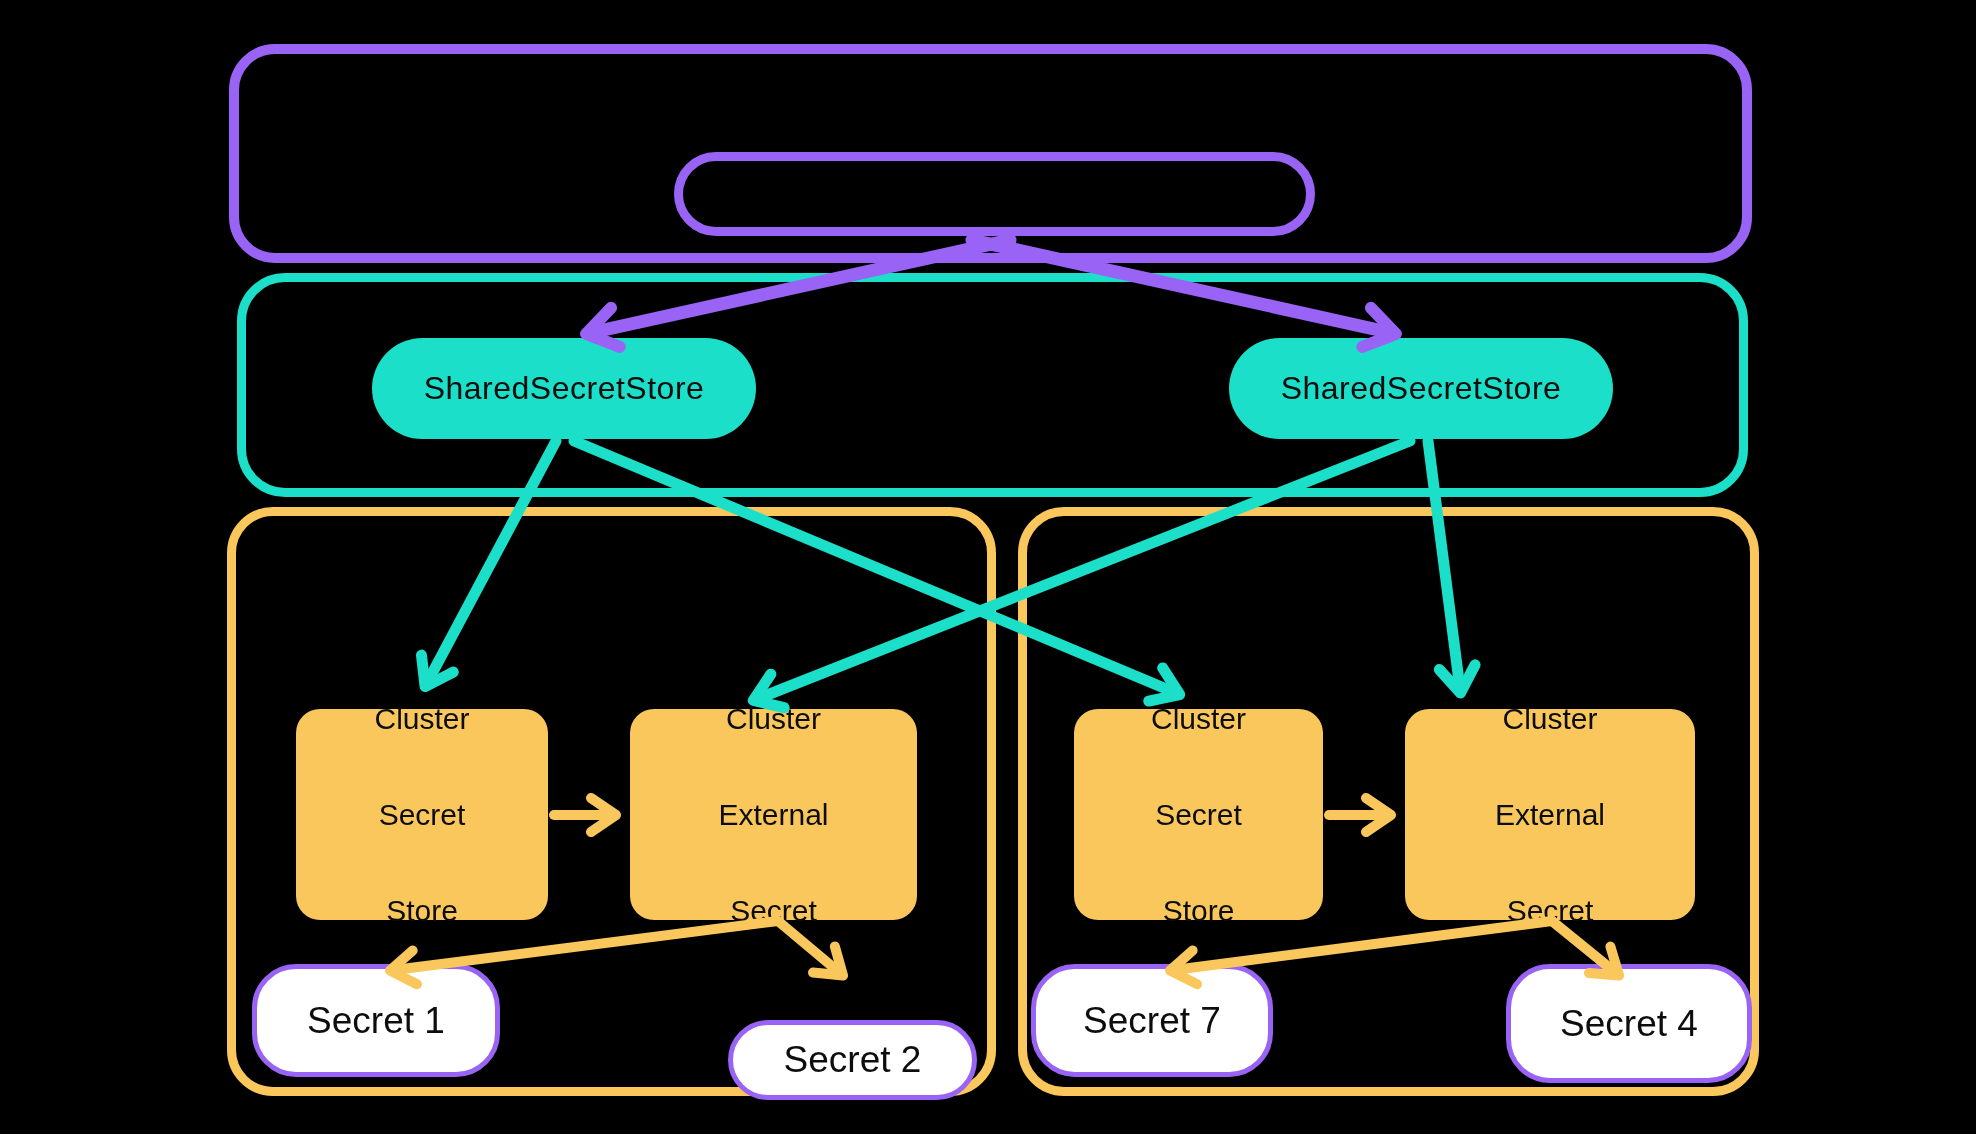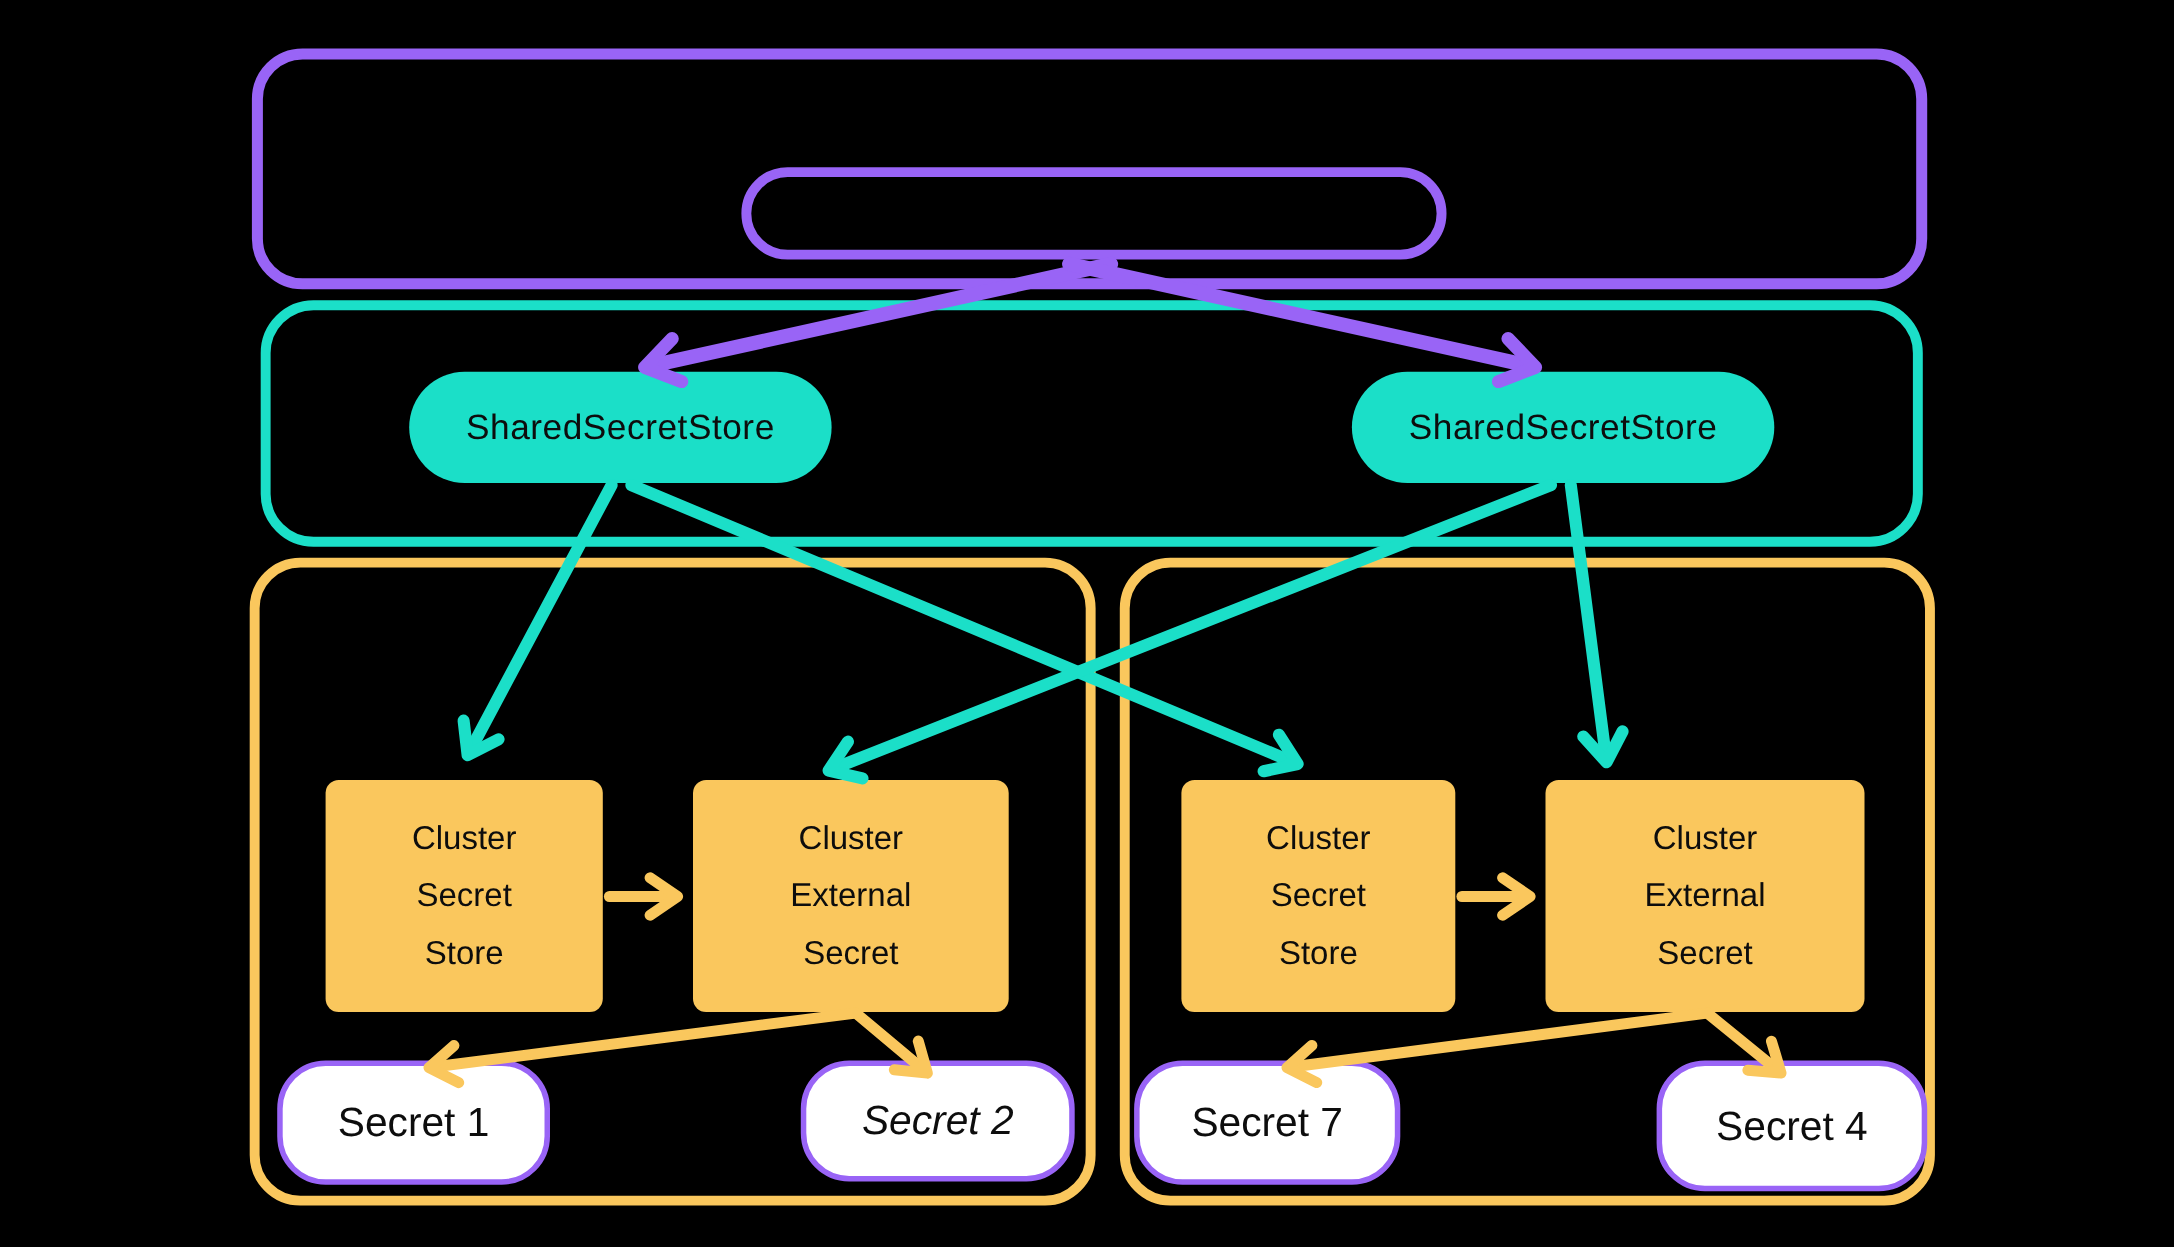--- a/index.html
+++ b/index.html
@@ -30,34 +30,34 @@
     text-align: center; color: var(--c-node_text);
   }
   .teal-pill {
     background: var(--c-teal); border-radius: 51px;
     font-size: 32px; letter-spacing: 0.5px;
   }
   #sss-left  { left: 372px;  top: 338px; width: 384px; height: 101px; }
   #sss-right { left: 1229px; top: 338px; width: 384px; height: 101px; }
 
   .yellow-box {
-    background: var(--c-yellow); border-radius: 12px;
-    font-size: 30px; line-height: 52px; flex-direction: column;
+    background: var(--c-yellow); border-radius: 24px;
+    font-size: 30px; line-height: 52px; flex-direction: column; gap: 44px;
   }
   #css-left  { left: 296px;  top: 709px; width: 252px; height: 211px; }
   #ces-left  { left: 630px;  top: 709px; width: 287px; height: 211px; }
   #css-right { left: 1074px; top: 709px; width: 249px; height: 211px; }
   #ces-right { left: 1405px; top: 709px; width: 290px; height: 211px; }
 
   .secret-pill {
     background: var(--c-secret_fill); border: 5px solid var(--c-purple);
     border-radius: 44px; font-size: 37px;
   }
   #secret-1 { left: 252px;  top: 964px; width: 248px; height: 113px; }
-  #secret-2 { left: 728px;  top: 964px; width: 249px; height: 110px; font-style: italic; }
+  #secret-2 { left: 728px;  top: 1020px; width: 249px; height: 80px; }
   #secret-3 { left: 1031px; top: 964px; width: 242px; height: 113px; }
   #secret-4 { left: 1506px; top: 964px; width: 246px; height: 119px; }
 
   
   #edges { left: 0; top: 0; width: 1976px; height: 1134px; pointer-events: none; }
   .edge { fill: none; stroke-linecap: round; }
   .edge.purple { stroke: var(--c-purple); stroke-width: 13px; }
   .edge.teal   { stroke: var(--c-teal);   stroke-width: 11px; }
   .edge.yellow { stroke: var(--c-yellow); stroke-width: 10px; }
   .head { fill: none; stroke-linecap: round; stroke-linejoin: round; }

